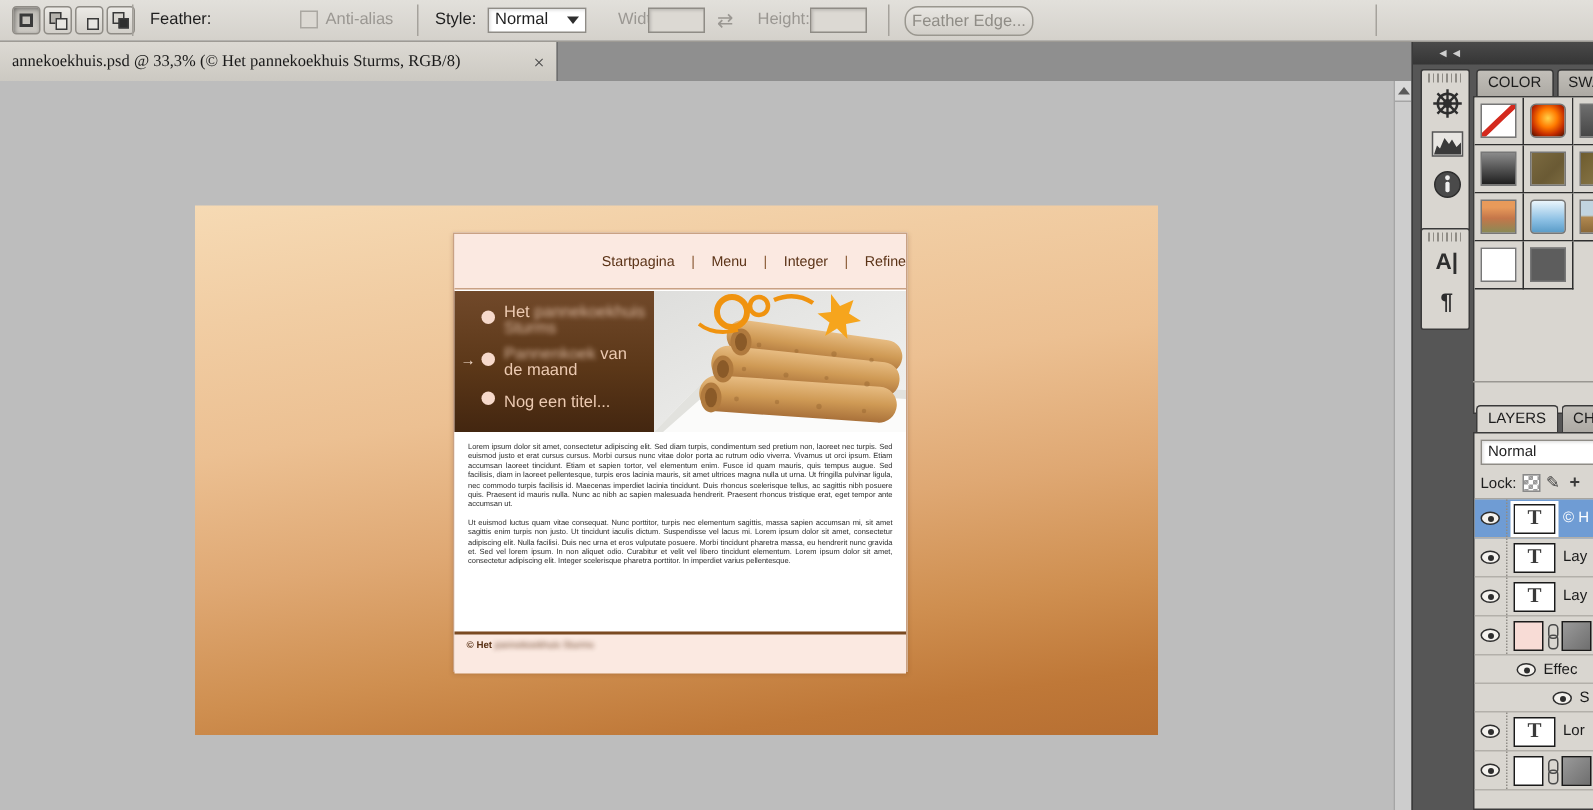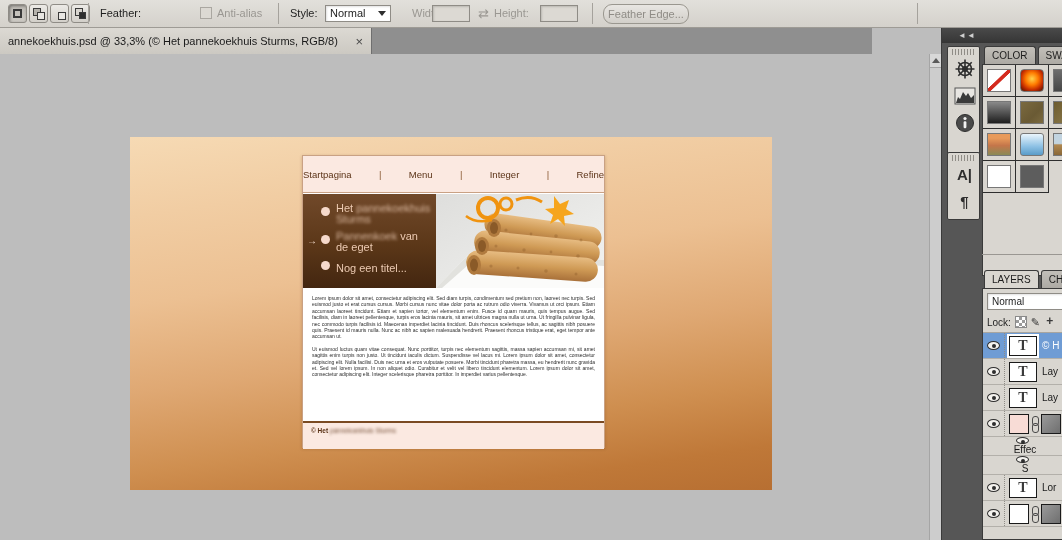--- a/index.html
+++ b/index.html
@@ -31,21 +31,21 @@
     border-radius:9px; background:linear-gradient(#e8e6e2,#d2cfc9); font-size:11px; color:#8f8c86;
     text-align:center; line-height:18px; }
   .swapglyph { position:absolute; left:478px; top:6px; font-size:13px; color:#9a9792; }
   .ddl { position:absolute; left:325px; top:5px; width:66px; height:17px; background:#fff;
     border:1px solid #8f8c86; font-size:11px; color:#1e1e1e; padding:1px 4px;
     box-shadow:inset 1px 1px 2px rgba(0,0,0,.12); }
   .ddl .arr { position:absolute; right:4px; top:5px; width:0; height:0;
     border-left:4px solid transparent; border-right:4px solid transparent; border-top:5px solid #2e2e2e; }
 
   
-  .tabbar { position:absolute; left:0; top:28px; width:872px; height:26px; background:#8f8f8f; }
+  .tabbar { position:absolute; left:0; top:28px; width:941px; height:26px; background:#8f8f8f;font-family:Liberation Serif, serif; }
   .doctab { position:absolute; left:0; top:0; width:372px; height:26px;
     background:linear-gradient(#dcd9d3,#ccc9c2); border-right:1px solid #6f6f6f;
     display:flex; align-items:center; padding:0 8px; }
   .doctab .ttl { font-size:11px; color:#1a1a1a; white-space:nowrap; overflow:hidden; flex:1; }
   .doctab .cls { font-size:13px; color:#4a4a4a; margin-left:6px; line-height:1; }
 
   
   .docarea { position:absolute; left:0; top:54px; width:929px; height:486px; background:#bdbdbd; overflow:hidden; }
   .vscroll { position:absolute; left:929px; top:54px; width:12px; height:486px; background:#cdcdcd;
     border-left:1px solid #a5a5a5; }
@@ -55,21 +55,21 @@
     border-left:4px solid transparent; border-right:4px solid transparent; border-bottom:5px solid #5a5a5a; }
 
   
   .canvas { position:absolute; left:130px; top:83px; width:642px; height:353px;
     background:linear-gradient(172deg,#f6dab4 0%,#f1cda3 18%,#ecc092 38%,#dfa873 58%,#cf8f50 76%,#bf7838 90%,#b76f32 100%); }
 
   
   .site { position:absolute; left:172px; top:18px; width:303px; height:293px;
     border:1px solid #c9a184; background:#fff; box-shadow:0 1px 3px rgba(90,50,20,.25); }
   .site-nav { position:absolute; left:0; top:0; width:100%; height:37px; background:#fbe9e1;
-    border-bottom:1px solid #c9a184; display:flex; align-items:center; justify-content:space-between; gap:11px;
+    border-bottom:1px solid #c9a184; display:flex; align-items:center; justify-content:flex-end; gap:11px;
     font-size:9.5px; color:#5b3317; }
   .site-nav .nsep { color:#8a5a35; }
   .site-mid { position:absolute; left:0; top:38px; width:100%; height:94px; display:flex; }
   .site-side { position:relative; width:134px; height:94px;
     background:linear-gradient(#71492a,#5b3718 55%,#432610); }
   .side-item { position:absolute; left:33px; font-size:11px; line-height:10.5px; color:#eccab2; }
   .bullet { position:absolute; left:18px; width:9px; height:9px; border-radius:50%; background:#f6d9cb; }
   .side-arrow { position:absolute; left:4px; top:41px; font-size:10px; color:#f3dccc; }
   .blur { filter:blur(1.6px); opacity:.85; }
   .site-img { position:relative; width:169px; height:94px; overflow:hidden; background:#e9e9e7; }
@@ -129,21 +129,21 @@
   .lk-transp { background:
     linear-gradient(45deg,#9a9a9a 25%,transparent 25%,transparent 75%,#9a9a9a 75%),
     linear-gradient(45deg,#9a9a9a 25%,#fff 25%,#fff 75%,#9a9a9a 75%);
     background-size:6px 6px; background-position:0 0,3px 3px; border:1px solid #8a8a8a; }
   .lk-brush { font-size:11px; line-height:12px; color:#3a3a3a; }
   .lk-move { font-size:12px; line-height:11px; color:#3a3a3a; font-weight:bold; }
 
   .lrow { position:relative; display:flex; align-items:center; height:26px;
     border-bottom:1px solid #b3b0aa; }
   .lrow.sel { background:#6f9cd4; }
-  .lrow.sub { height:19px;flex-direction:column; }
+  .lrow.sub { height:19px; }
   .eyecell { width:22px; height:100%; display:flex; align-items:center; justify-content:center;
     border-right:1px dotted #8f8c86; flex:none; }
   .eye { width:13px; height:9px; border:1px solid #2e2e2e; border-radius:50%; background:#f4f2ee;
     position:relative; }
   .eye:after { content:""; position:absolute; left:4px; top:2px; width:4px; height:4px;
     border-radius:50%; background:#2e2e2e; }
   .lthumb { width:28px; height:20px; background:#fff; border:1px solid #1a1a1a; margin-left:4px;
     font-family:"Liberation Serif", serif; font-weight:bold; font-size:14px; color:#3a3a3a;
     text-align:center; line-height:18px; flex:none; }
   .lrow.sel .lthumb { outline:2px solid #fff; }
@@ -185,21 +185,21 @@
     <span class="lbl" style="left:100px">Feather:</span>
     <input class="ob-input" style="left: 146px; width: 44px; margin-top: 41px;" value="0 px">
     <span class="cb"></span>
     <span class="lbl dis" style="left:217px">Anti-alias</span>
     <span class="sep" style="left:278px"></span>
     <span class="lbl" style="left:290px">Style:</span>
     <span class="ddl"><span>Normal</span><span class="arr"></span></span>
     <span class="lbl dis" style="left:412px">Width:</span>
     <input class="ob-input dis" style="left: 432px; width: 38px;" value="">
     <span class="swapglyph">⇄</span>
-    <span class="lbl dis" style="left:494px">Height:</span>
+    <span class="lbl dis" style="left:505px">Height:</span>
     <input class="ob-input dis" style="left: 540px; width: 38px;" value="">
     <span class="sep" style="left:592px"></span>
     <span class="refine-btn">Feather Edge...</span>
     <span class="sep" style="left:917px"></span>
   </div>
 
   <div class="tabbar">
     <div class="doctab">
       <span class="ttl">annekoekhuis.psd @ 33,3% (© Het pannekoekhuis Sturms, RGB/8)</span>
       <span class="cls">×</span>
@@ -219,21 +219,21 @@
           <span class="nsep">|</span>
           <span>Refine</span>
         </div>
 
         <div class="site-mid">
           <div class="site-side">
             <span class="bullet" style="top:13px"></span>
             <span class="side-item" style="top:9px"><span>Het </span><span class="blur">pannekoekhuis</span><br><span class="blur">Sturms</span></span>
             <span class="side-arrow">→</span>
             <span class="bullet" style="top:41px"></span>
-            <span class="side-item" style="top:37px"><span class="blur">Pannenkoek</span><span> van</span><br><span>de eget</span></span>
+            <span class="side-item" style="top:37px"><span class="blur">Pannenkoek</span><span> van</span><br><span>de maand</span></span>
             <span class="bullet" style="top:67px"></span>
             <span class="side-item" style="top:69px">Nog een titel...</span>
           </div>
           <div class="site-img">
             <svg width="169" height="94" viewBox="0 0 169 94">
               <defs>
                 <linearGradient id="bgG" x1="0" y1="0" x2="1" y2="1">
                   <stop offset="0" stop-color="#dededc"></stop>
                     <stop offset="1" stop-color="#f3f3f1"></stop>
                 </linearGradient>

